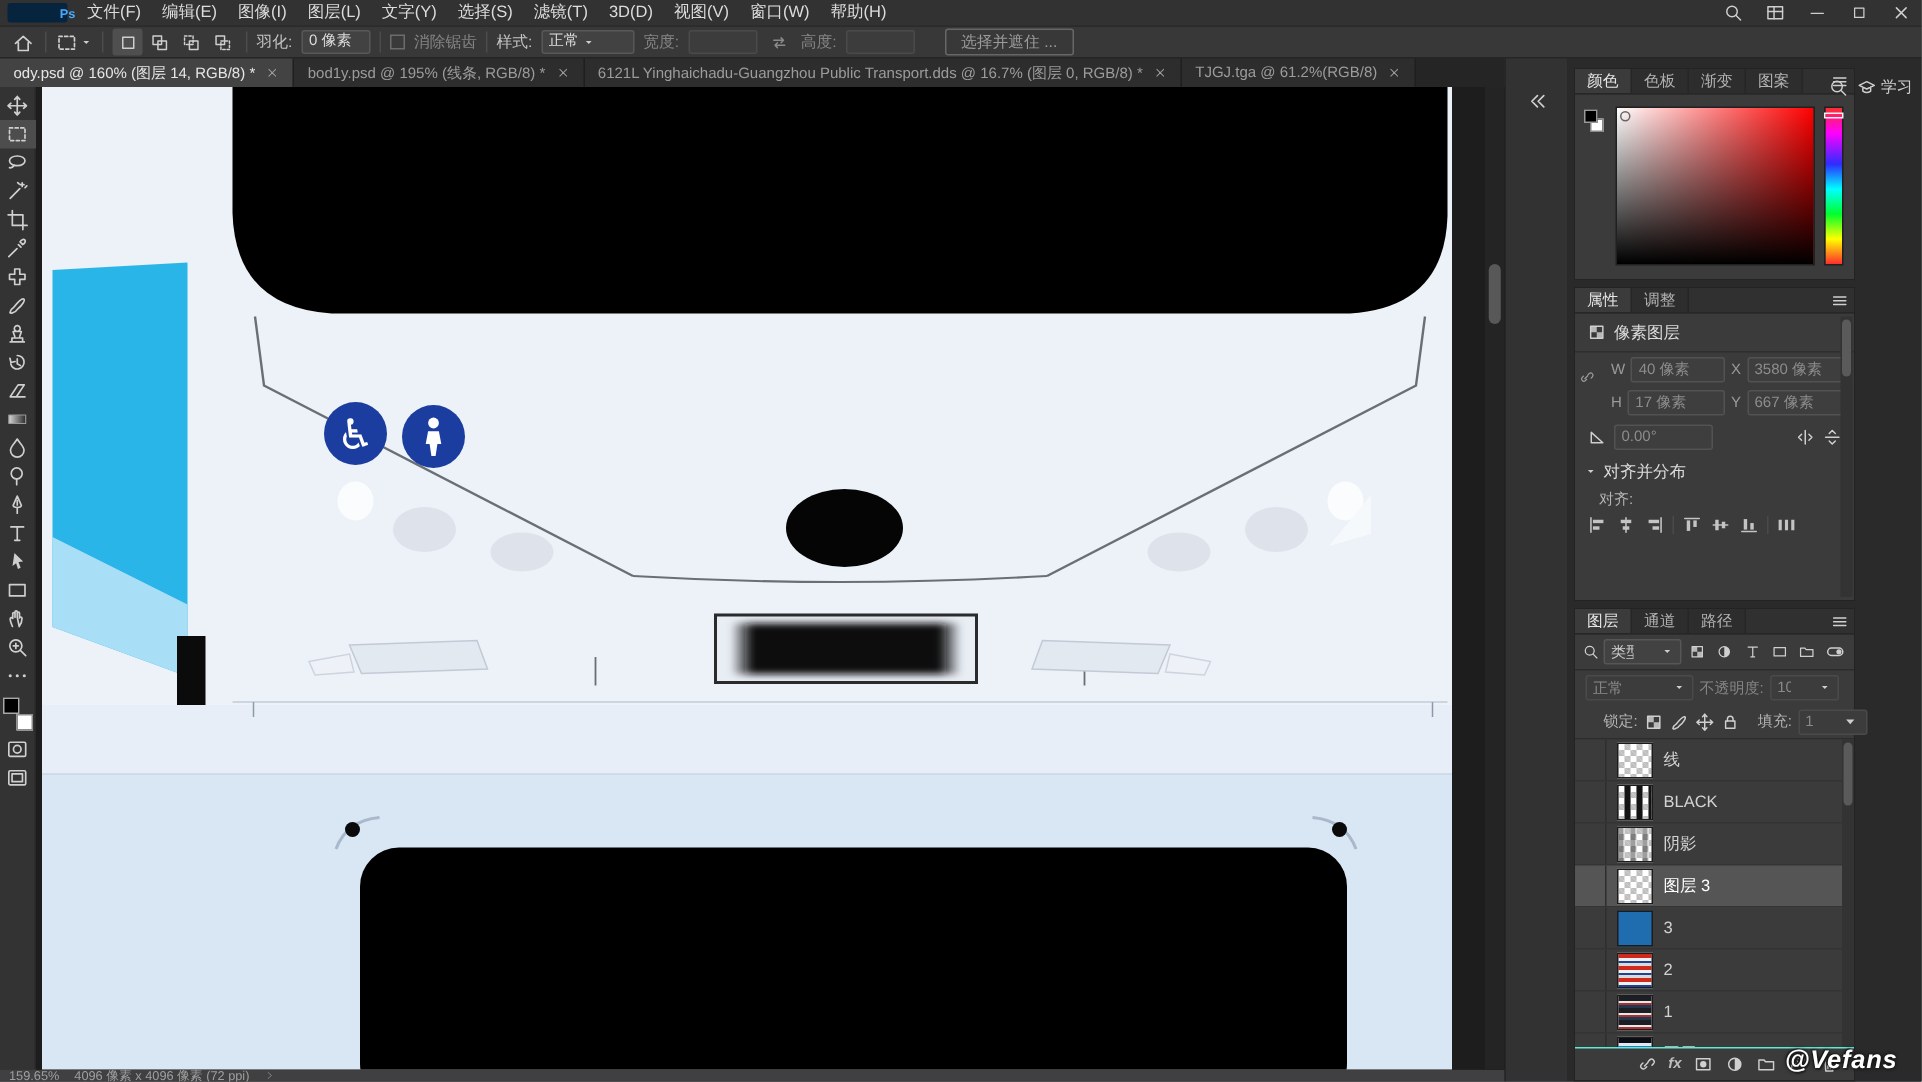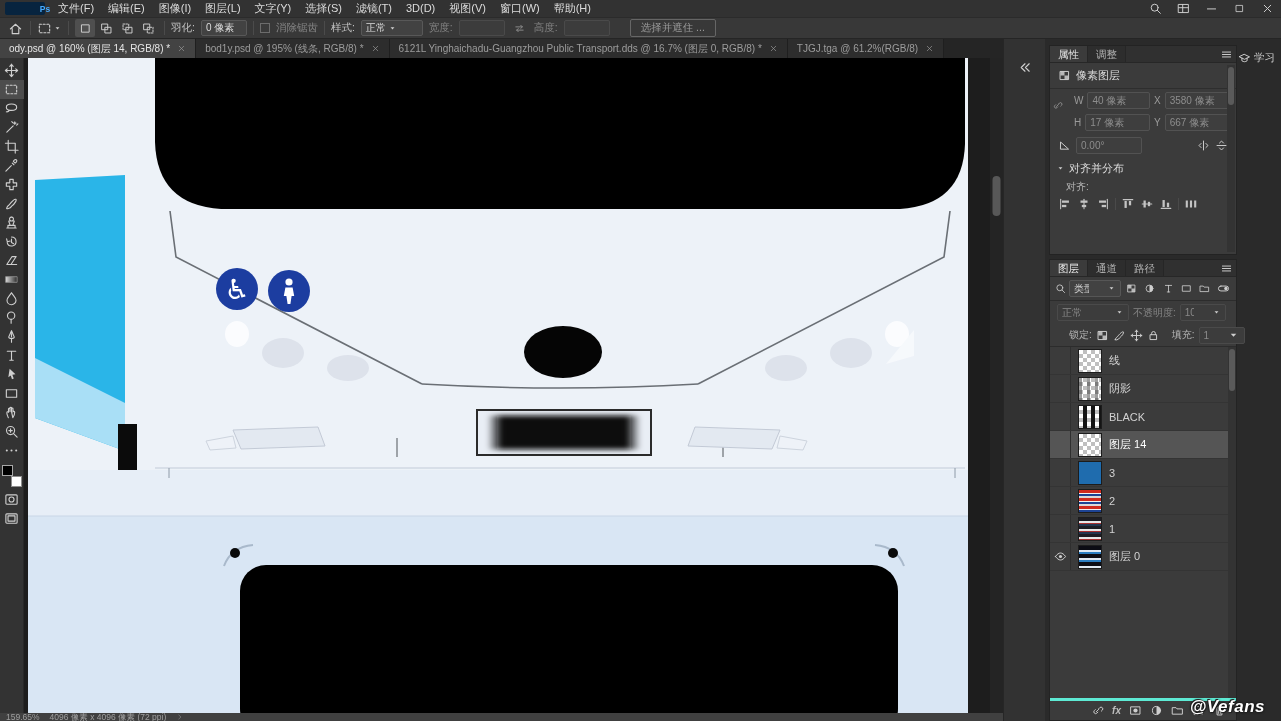--- a/index.html
+++ b/index.html
@@ -141,21 +141,21 @@
       linear-gradient(45deg,#bfbfbf 25%,transparent 25%,transparent 75%,#bfbfbf 75%),
       linear-gradient(45deg,#bfbfbf 25%,#fff 25%,#fff 75%,#bfbfbf 75%);}
   .th-blue{background-image:none;background-color:#1f6cae;}
   .th-liv2{background-image:linear-gradient(180deg,#cf2a1e 0 35%,#f1f1f1 35% 55%,#1d4394 55% 75%,#d9d9d9 75%);}
   .th-liv1{background-image:linear-gradient(180deg,#1d1d24 0 40%,#e7e7e7 40% 58%,#aa3030 58% 78%,#23364f 78%);}
   .th-bus{background-image:linear-gradient(180deg,#0c0c14 0 45%,#dfe8f2 45% 70%,#2a7cc0 70%);}
   .lname{font-size:11px;color:#d2d2d2;white-space:nowrap;}
   .lrow.sel .lname{color:#fff;}
   .lscroll{position:absolute;right:0;top:0;bottom:0;width:8px;background:#333;}
   .lscroll .vthumb{top:2px;height:42px;}
-  .lfoot{height:22px;border-top:3px solid #5eead4;display:flex;align-items:center;justify-content:flex-end;
+  .lfoot{height:22px;border-top:1px solid #5eead4;display:flex;align-items:center;justify-content:flex-end;
     gap:8px;padding:0 10px;color:#bdbdbd;flex:none;}
   .lfoot [data-icon]{width:13px;height:13px;}
   .fxlab{font-size:10px;font-style:italic;font-weight:bold;color:#bdbdbd;}
 
   .watermark{position:absolute;right:16px;bottom:4px;font-size:17px;font-weight:bold;font-style:italic;color:#fff;
     text-shadow:0 0 3px #000,1px 1px 0 #2a2a2a,-1px -1px 0 #2a2a2a;z-index:20;letter-spacing:.5px;}
 </style>
 </head>
 <body>
 
@@ -631,20 +631,47 @@
         <span class="mini-btn">
           <i data-icon="cap" class="i13">
               <svg viewBox="0 0 16 16">
                 <path d="M8 3l6.2 3L8 9 1.8 6zM4.8 7.4v3.4c2.1 1.5 4.3 1.5 6.4 0V7.4"></path>
               </svg>
             </i>
           <span>学习</span>
         </span>
       </div>
 
+      <section class="panel color-panel">
+        <div class="ptabs">
+          <span class="ptab active">颜色</span>
+          <span class="ptab">色板</span>
+          <span class="ptab">渐变</span>
+          <span class="ptab">图案</span>
+          <span class="pmenu">
+              <i data-icon="menu" class="i13">
+                <svg viewBox="0 0 16 16">
+                  <path d="M3 5h10M3 8h10M3 11h10"></path>
+                </svg>
+              </i>
+            </span>
+        </div>
+        <div class="color-body">
+          <div class="mini-swatch">
+            <span class="msw-bg"></span>
+            <span class="msw-fg"></span>
+          </div>
+          <div class="sat-field">
+            <span class="picker-dot"></span>
+          </div>
+          <div class="hue-bar">
+            <span class="hue-thumb"></span>
+          </div>
+        </div>
+      </section>
 
       <section class="panel props-panel">
         <div class="ptabs">
           <span class="ptab active">属性</span>
           <span class="ptab">调整</span>
           <span class="pmenu">
               <i data-icon="menu" class="i13">
                 <svg viewBox="0 0 16 16">
                   <path d="M3 5h10M3 8h10M3 11h10"></path>
                 </svg>
@@ -901,32 +928,32 @@
           </span>
         </div>
         <div class="llist">
           <div class="lrow">
             <span class="lrow-eye"></span>
             <span class="lthumb"></span>
             <span class="lname">线</span>
           </div>
           <div class="lrow">
             <span class="lrow-eye"></span>
+            <span class="lthumb th-black"></span>
+            <span class="lname">BLACK</span>
+          </div>
+          <div class="lrow">
+            <span class="lrow-eye"></span>
             <span class="lthumb th-shadow"></span>
             <span class="lname">阴影</span>
-          </div>
-          <div class="lrow">
-            <span class="lrow-eye"></span>
-            <span class="lthumb th-black"></span>
-            <span class="lname">BLACK</span>
           </div>
           <div class="lrow sel">
             <span class="lrow-eye"></span>
             <span class="lthumb"></span>
-            <span class="lname">图层 14</span>
+            <span class="lname">图层 3</span>
           </div>
           <div class="lrow">
             <span class="lrow-eye"></span>
             <span class="lthumb th-blue"></span>
             <span class="lname">3</span>
           </div>
           <div class="lrow">
             <span class="lrow-eye"></span>
             <span class="lthumb th-liv2"></span>
             <span class="lname">2</span>

